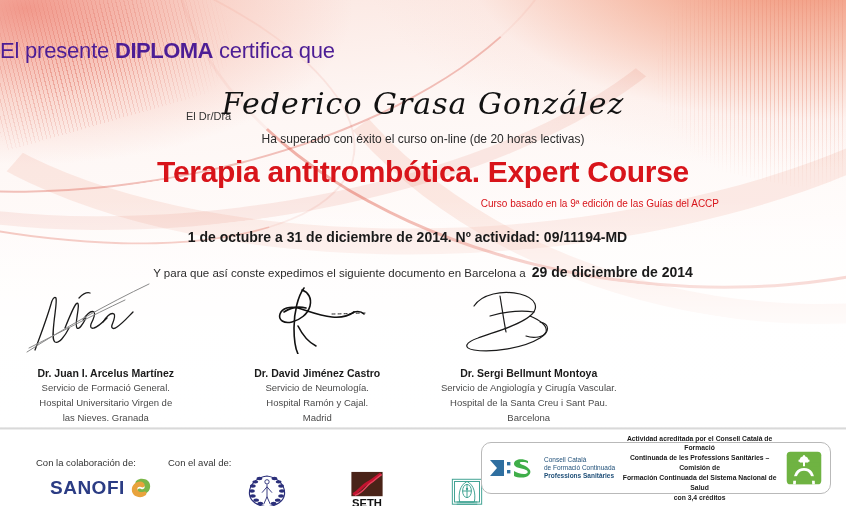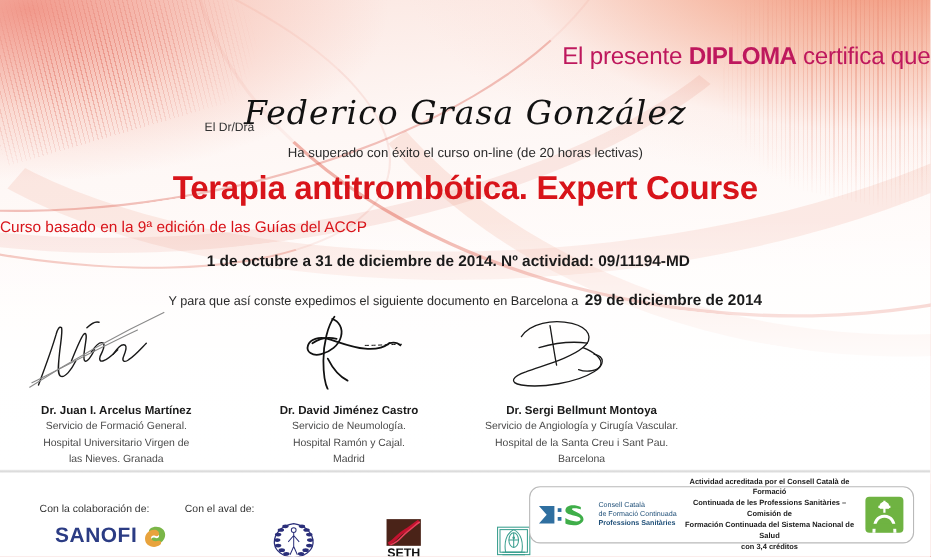--- a/index.html
+++ b/index.html
@@ -122,23 +122,23 @@
 
   
   .content {
     position: absolute;
     inset: 0;
   }
   .headline {
     position: absolute;
     left: 0; top: 38px;
     width: 846px;
-    text-align: right;
+    text-align: left;
     font-size: 22px;
-    color: #be185d;
+    color: #4c1d95;
     letter-spacing: -0.2px;
     white-space: nowrap;
   }
   .headline .strong {
     font-weight: bold;
     letter-spacing: -0.5px;
   }
   .dr-label {
     position: absolute;
     left: 186px; top: 110px;
@@ -173,22 +173,22 @@
     font-size: 30px;
     font-weight: bold;
     color: #d8141a;
     letter-spacing: -0.3px;
     white-space: nowrap;
   }
   .course-note {
     position: absolute;
     left: 0; top: 198px;
     width: 719px;
-    text-align: left;
-    font-size: 14px;
+    text-align: right;
+    font-size: 10px;
     color: #d8141a;
   }
   .period-line {
     position: absolute;
     left: 0; top: 229px;
     width: 815px;
     text-align: center;
     font-size: 14px;
     font-weight: bold;
     color: #1a1a1a;

